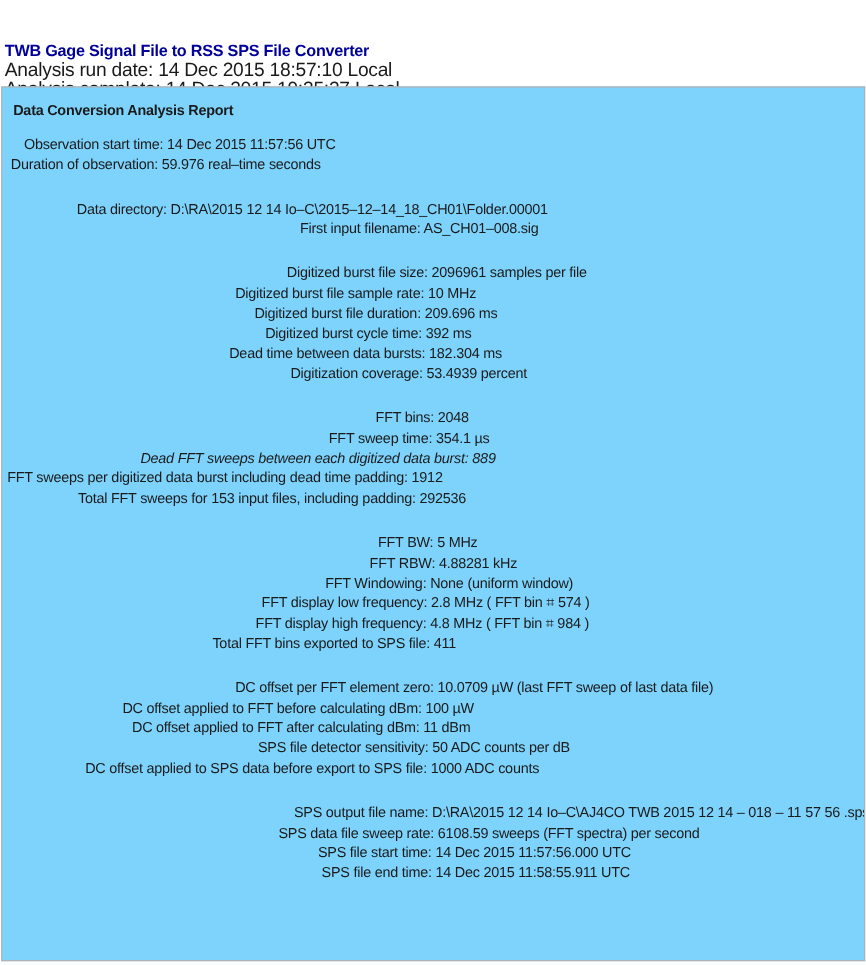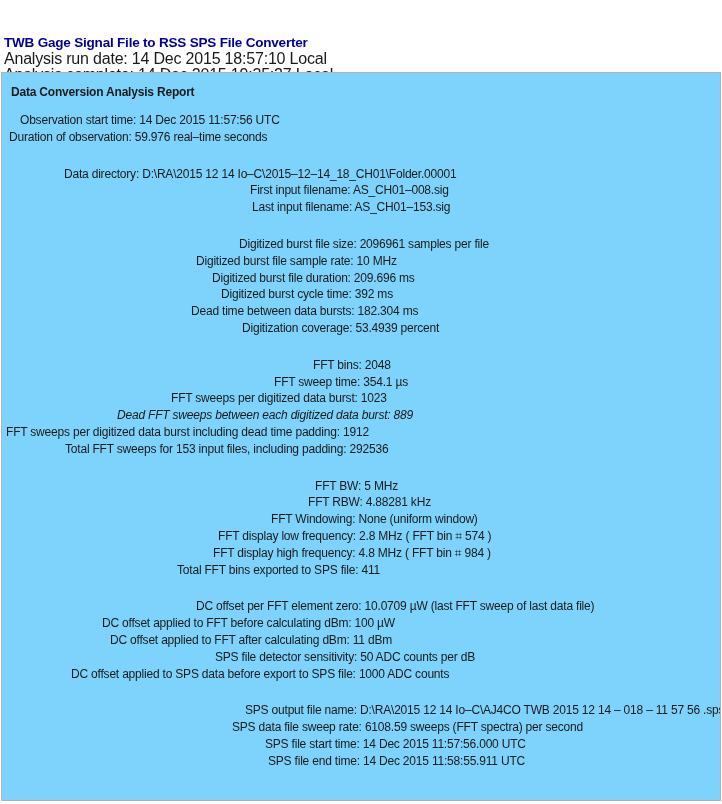--- a/index.html
+++ b/index.html
@@ -81,34 +81,32 @@
 <div class="report-panel" style="border-color: rgb(178, 178, 178);">
   <div class="report-heading">Data Conversion Analysis Report</div>
   <div class="report-body" id="report-body">
       <div class="report-section">
         <div class="report-line" style="padding-left: 18px;">Observation start time: 14 Dec 2015 11:57:56 UTC</div>
         <div class="report-line" style="padding-left: 7px;">Duration of observation: 59.976 real–time seconds</div>
       </div>
       <div class="report-section">
         <div class="report-line" style="padding-left: 62px;">Data directory: D:\RA\2015 12 14 Io–C\2015–12–14_18_CH01\Folder.00001</div>
         <div class="report-line" style="padding-left: 248px;">First input filename: AS_CH01–008.sig</div>
-        <div class="report-line" style="padding-left: 250px;">Last input filename: AS_CH01–153.sig</div>
       </div>
       <div class="report-section">
         <div class="report-line" style="padding-left: 237px;">Digitized burst file size: 2096961 samples per file</div>
         <div class="report-line" style="padding-left: 194px;">Digitized burst file sample rate: 10 MHz</div>
         <div class="report-line" style="padding-left: 210px;">Digitized burst file duration: 209.696 ms</div>
         <div class="report-line" style="padding-left: 219px;">Digitized burst cycle time: 392 ms</div>
         <div class="report-line" style="padding-left: 189px;">Dead time between data bursts: 182.304 ms</div>
         <div class="report-line" style="padding-left: 240px;">Digitization coverage: 53.4939 percent</div>
       </div>
       <div class="report-section">
         <div class="report-line" style="padding-left: 311px;">FFT bins: 2048</div>
         <div class="report-line" style="padding-left: 272px;">FFT sweep time: 354.1 µs</div>
-        <div class="report-line" style="padding-left: 169px;">FFT sweeps per digitized data burst: 1023</div>
         <div class="report-line" style="padding-left: 115px; font-style: italic;">Dead FFT sweeps between each digitized data burst: 889</div>
         <div class="report-line" style="padding-left: 4px;">FFT sweeps per digitized data burst including dead time padding: 1912</div>
         <div class="report-line" style="padding-left: 63px;">Total FFT sweeps for 153 input files, including padding: 292536</div>
       </div>
       <div class="report-section">
         <div class="report-line" style="padding-left: 313px;">FFT BW: 5 MHz</div>
         <div class="report-line" style="padding-left: 306px;">FFT RBW: 4.88281 kHz</div>
         <div class="report-line" style="padding-left: 269px;">FFT Windowing: None (uniform window)</div>
         <div class="report-line" style="padding-left: 216px;">FFT display low frequency: 2.8 MHz ( FFT bin ⌗ 574 )</div>
         <div class="report-line" style="padding-left: 211px;">FFT display high frequency: 4.8 MHz ( FFT bin ⌗ 984 )</div>

